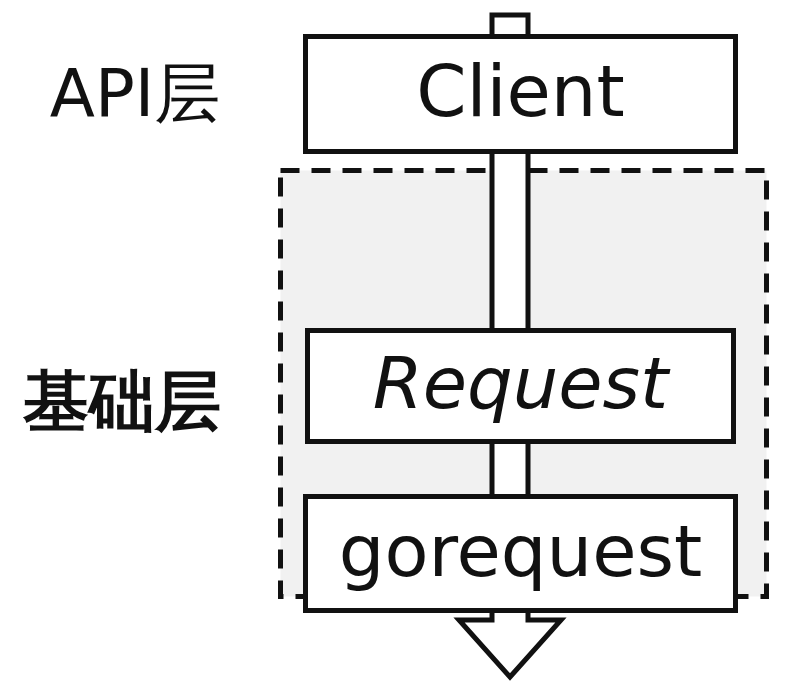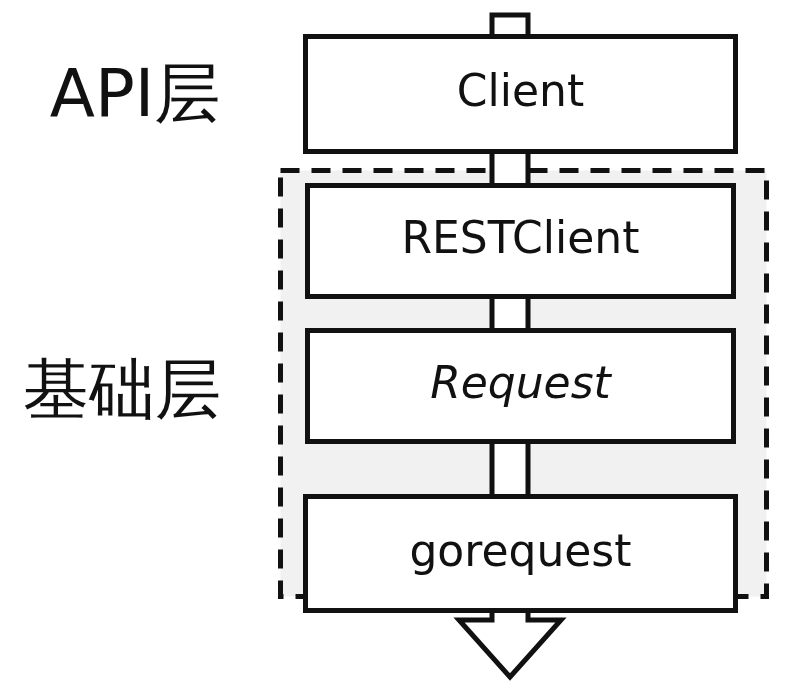--- a/index.html
+++ b/index.html
@@ -29,42 +29,42 @@
     position: absolute;
     box-sizing: border-box;
     background: #ffffff;
     border: 5px solid #111111;
     z-index: 2;
     display: flex;
     align-items: center;
     justify-content: center;
   }
   .node-label {
-    font-size: 44px;
+    font-size: 72px;
     color: #111111;
     line-height: 1;
     white-space: nowrap;
     padding-bottom: 6px;
   }
   .box-client    { left: 303px; top:  34px; width: 435px; height: 120px; }
   .box-rest      { left: 305px; top: 183px; width: 431px; height: 116px; }
   .box-request   { left: 305px; top: 328px; width: 431px; height: 116px; font-style: italic; }
   .box-gorequest { left: 303px; top: 494px; width: 435px; height: 119px; }
   .layer-label {
     position: absolute;
     z-index: 2;
     display: flex;
     align-items: center;
     justify-content: center;
     font-size: 66px;
     color: #111111;
     white-space: nowrap;
   }
   .label-api  { left: 15px; top:  34px; width: 240px; height: 120px; }
-  .label-base { left:  0px; top: 332px; width: 244px; height: 116px; }
+  .label-base { left:  0px; top: 344px; width: 244px; height: 116px; font-weight: bold; }
 </style>
 </head>
 <body>
 
 <div class="canvas">
 
   <svg class="bg-svg" viewBox="0 0 800 694" xmlns="http://www.w3.org/2000/svg">
 
     <rect x="280.5" y="170.5" width="486" height="426" fill="#f1f1f1" stroke="#111111" stroke-width="5" stroke-dasharray="19 12"></rect>
 
@@ -72,23 +72,20 @@
   </svg>
 
   <div class="layer-label label-api">API层</div>
 
   <div class="layer-label label-base">基础层</div>
 
   <div class="node-box box-client">
     <span class="node-label">Client</span>
   </div>
 
-  <div class="node-box box-rest">
-    <span class="node-label">RESTClient</span>
-  </div>
 
   <div class="node-box box-request">
     <span class="node-label">Request</span>
   </div>
 
   <div class="node-box box-gorequest">
     <span class="node-label">gorequest</span>
   </div>
 
 </div>

